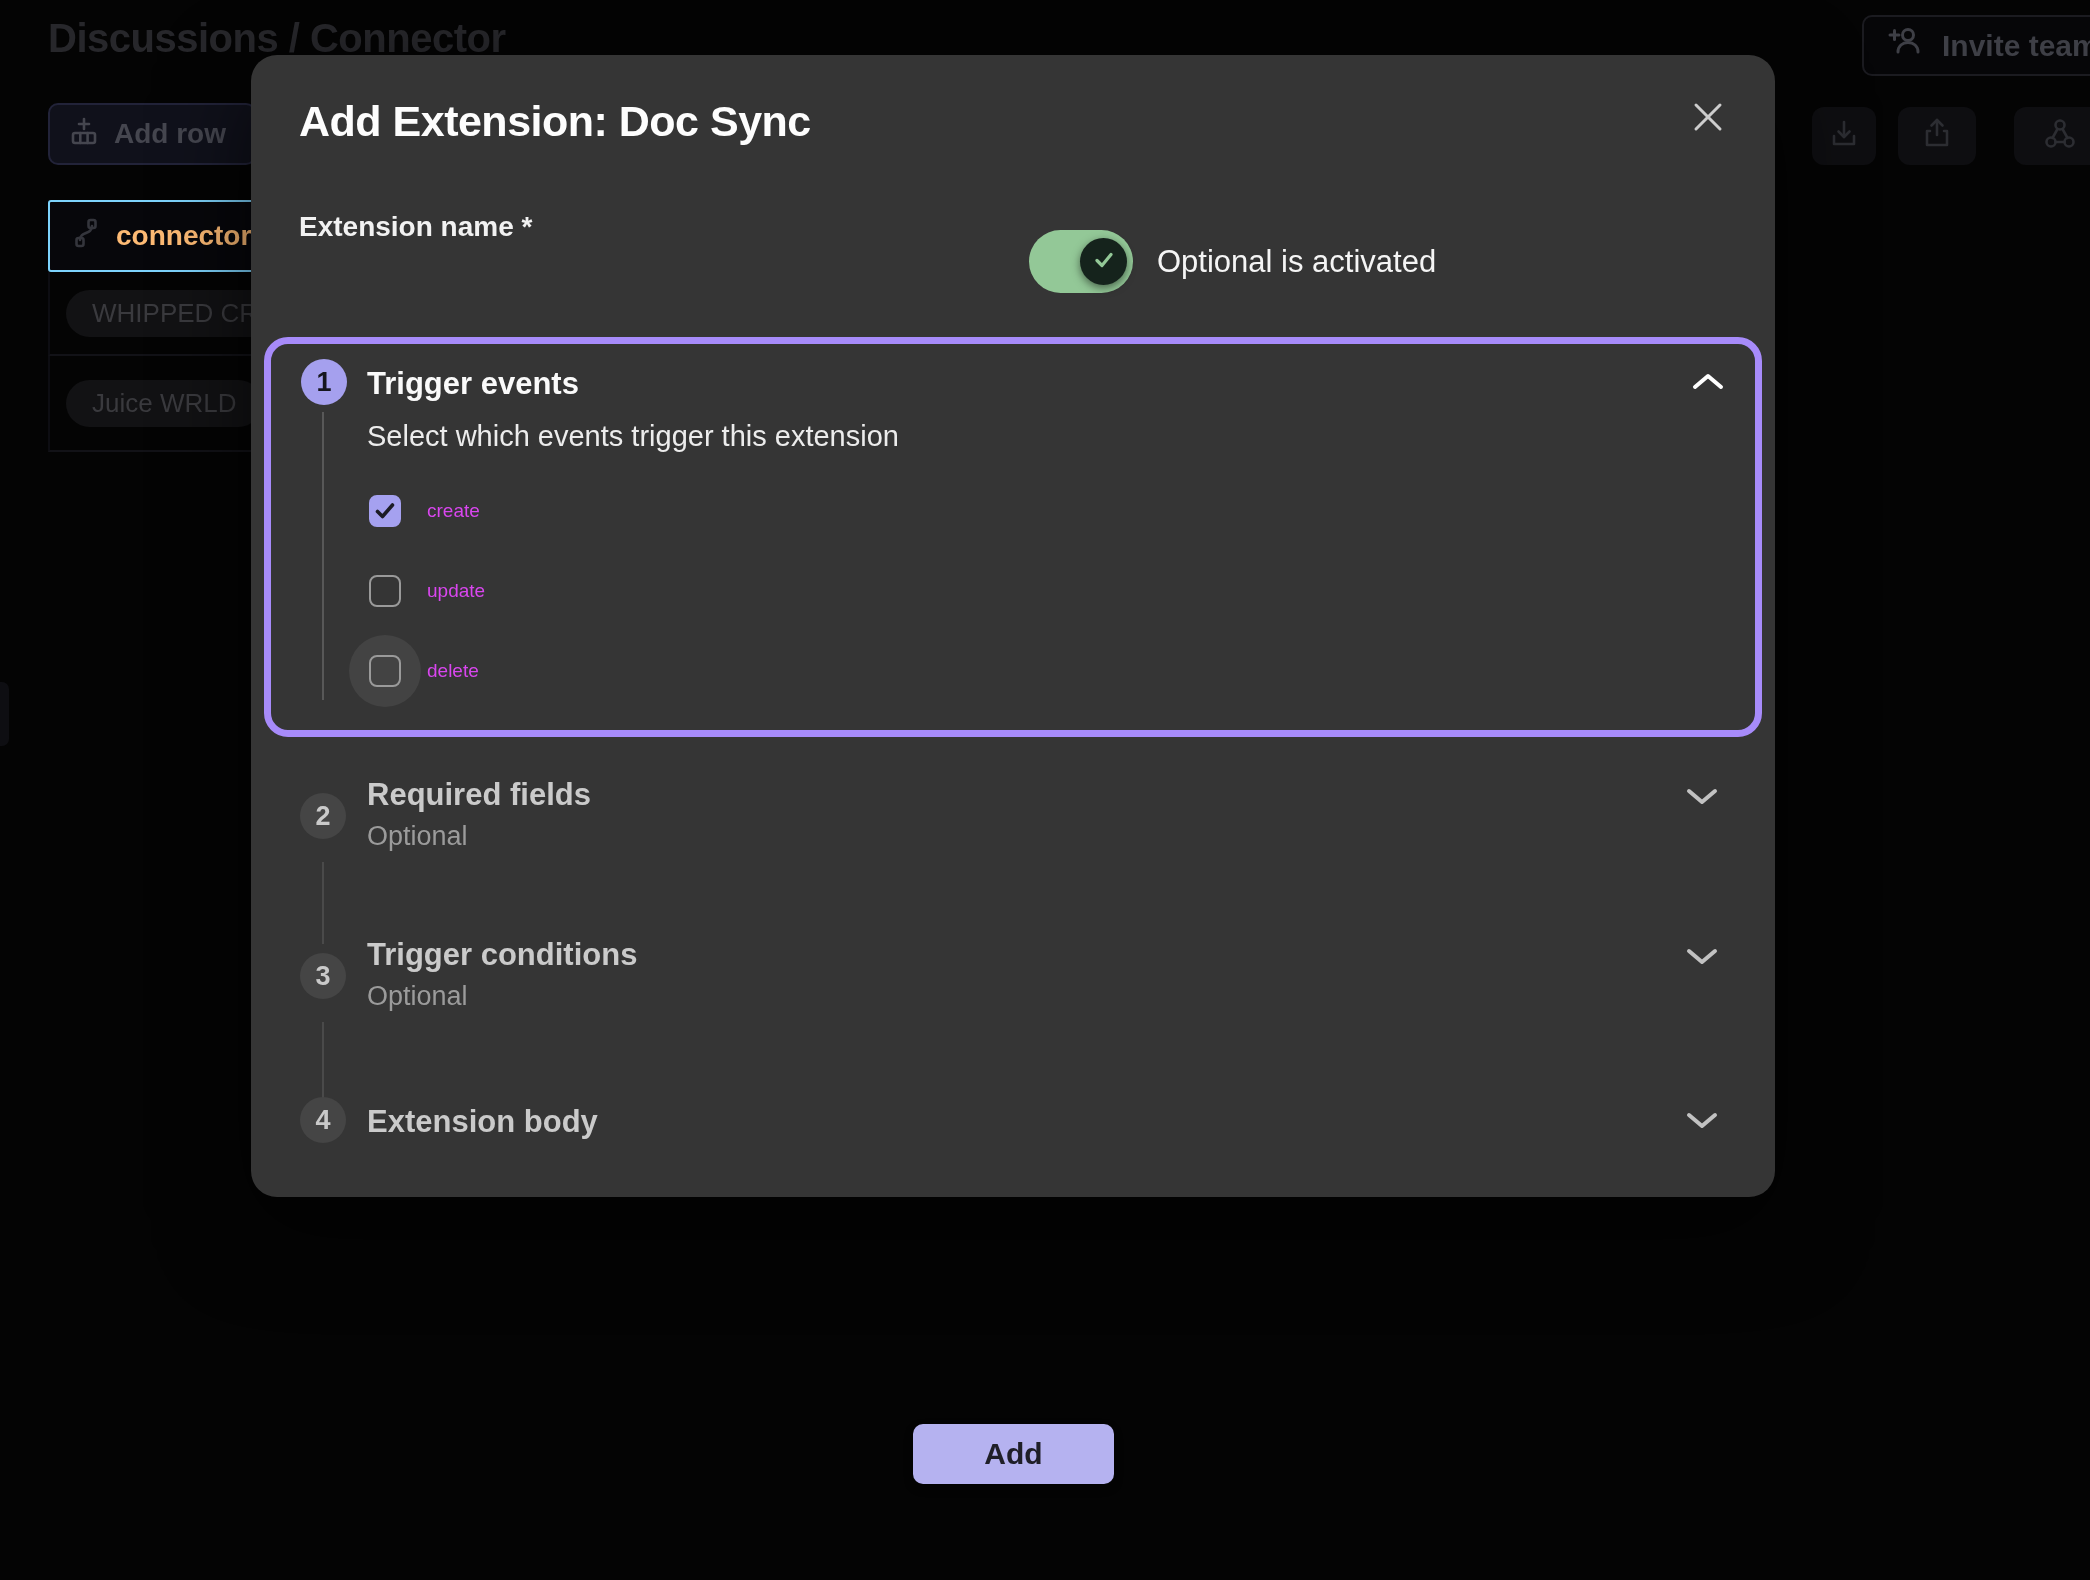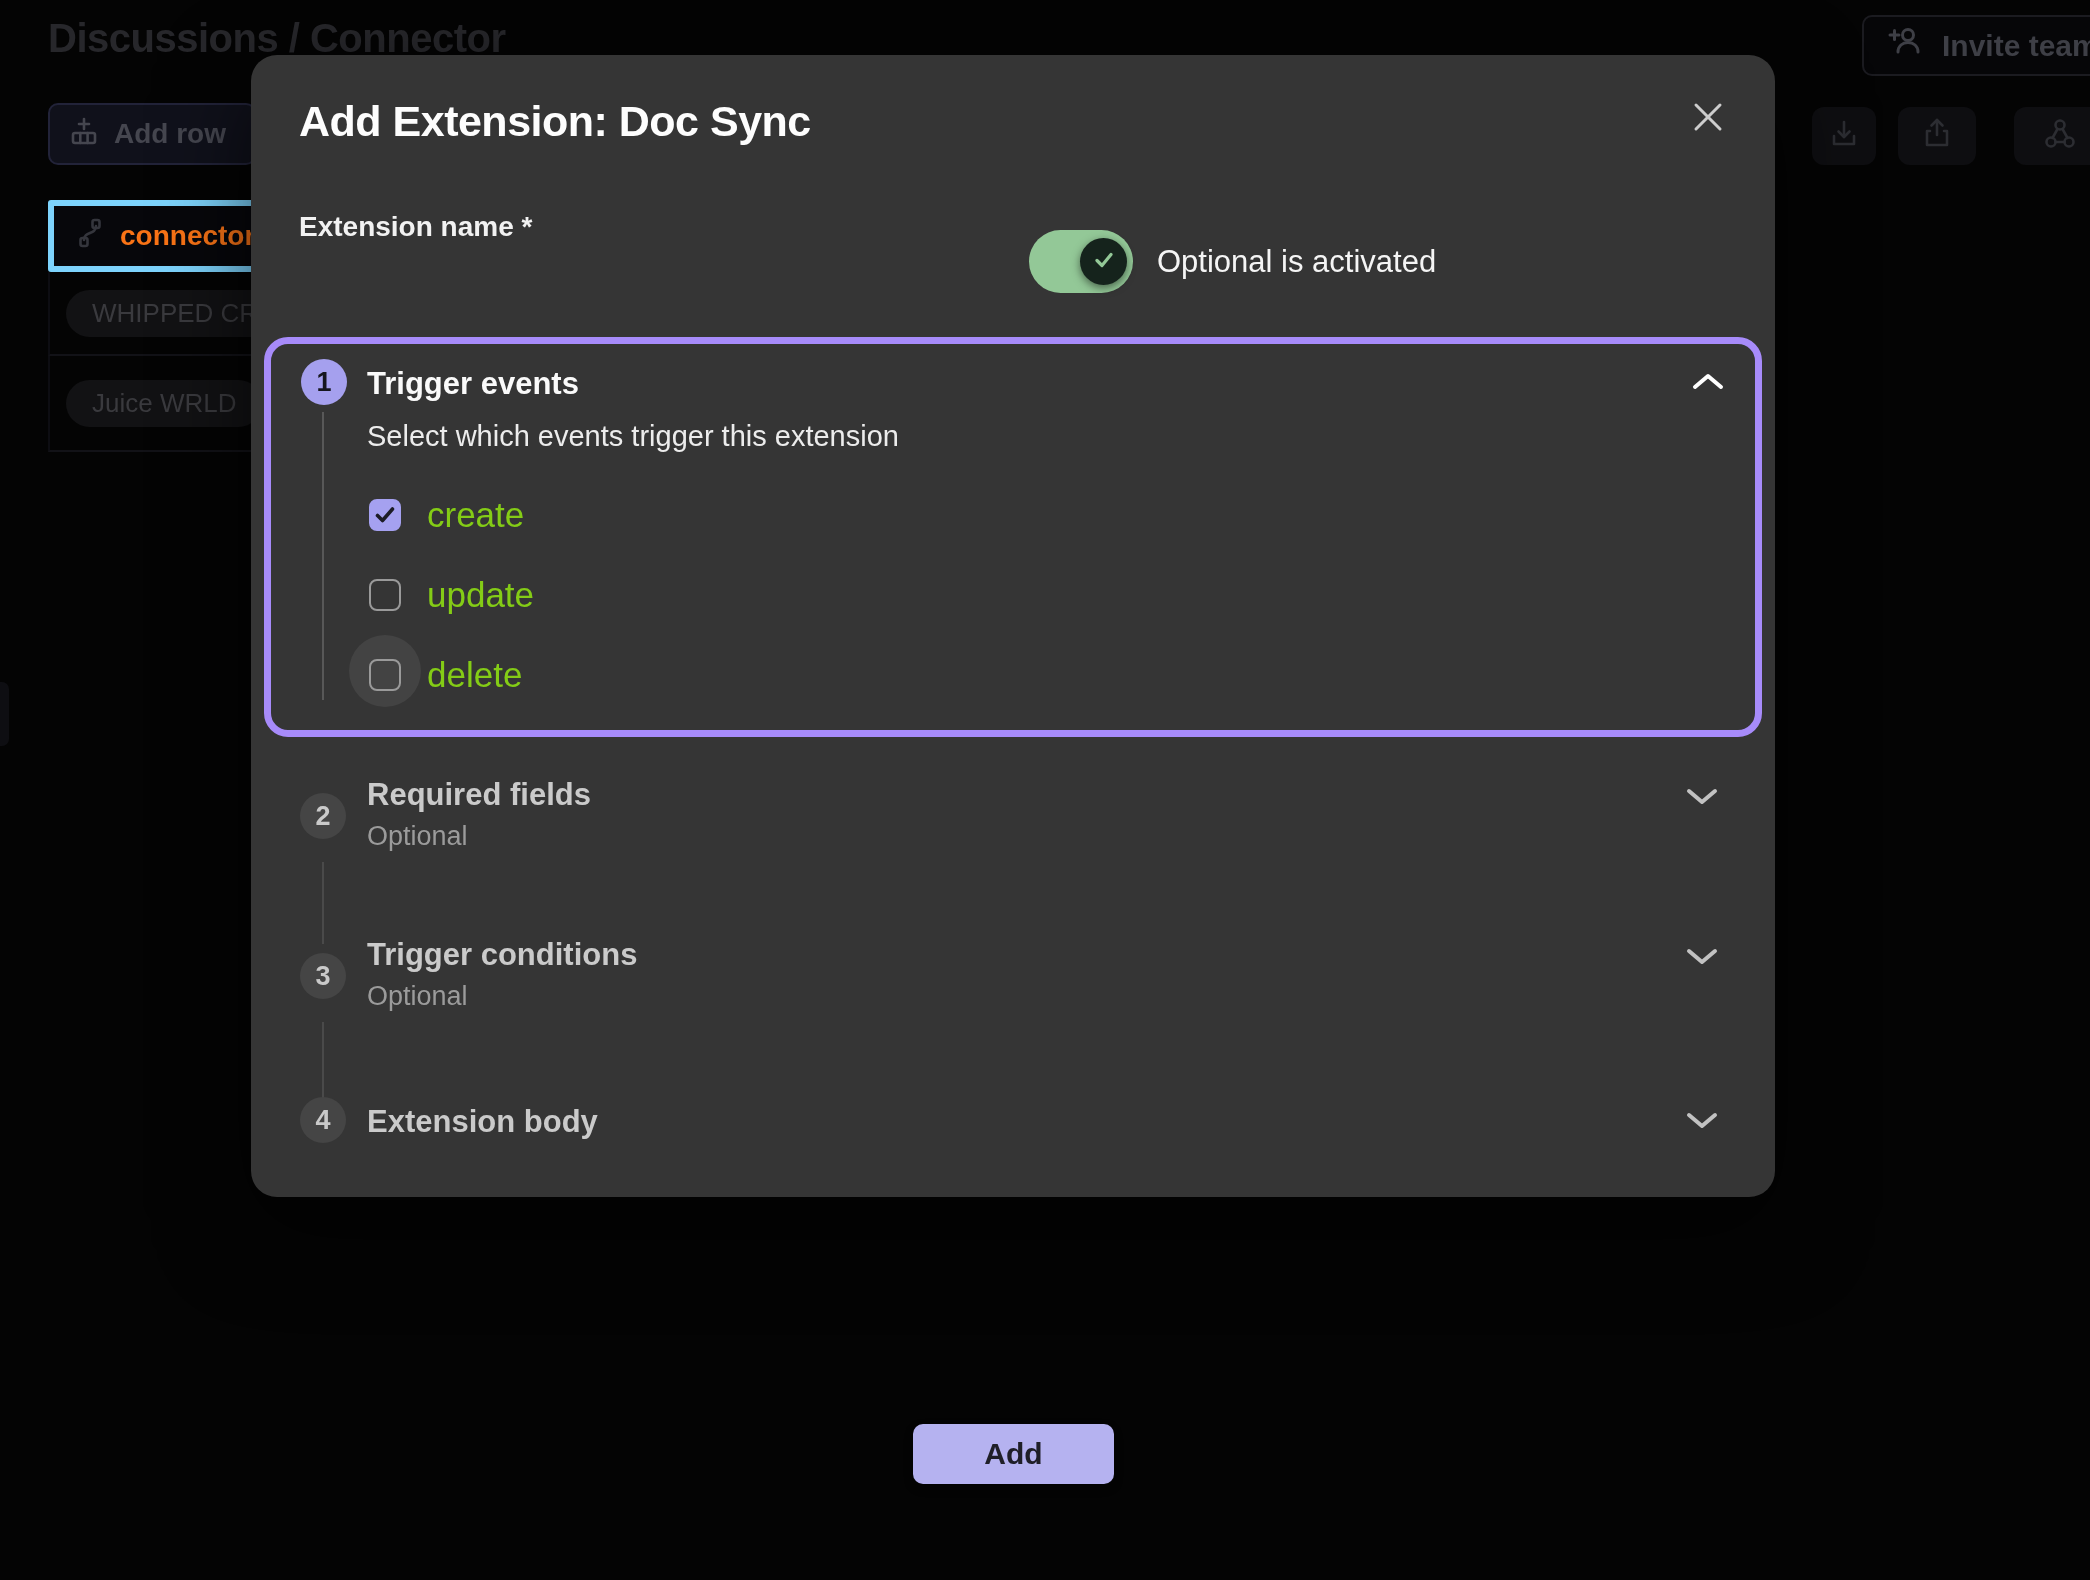--- a/index.html
+++ b/index.html
@@ -18,23 +18,23 @@
   }
   .btn-addrow {
     position:absolute; left:48px; top:103px; width:208px; height:62px;
     background:#10111b; border:2px solid #222339; border-radius:10px;
     display:flex; align-items:center; gap:14px; padding-left:18px;
     color:#45464f; font-size:28px; font-weight:600; white-space:nowrap;
   }
   .bg-table { position:absolute; left:48px; top:200px; width:286px; }
   .bg-header {
     width:286px; height:72px; background:#07070b;
-    border:6px solid #7dd3fc; border-radius:3px;
+    border:2px solid #7dd3fc; border-radius:3px;
     display:flex; align-items:center; gap:14px; padding-left:20px;
-    color:#f97316; font-size:28px; font-weight:600;
+    color:#fdba74; font-size:28px; font-weight:600;
   }
   .bg-row { height:84px; border-bottom:2px solid #121217; border-left:2px solid #0d0d12;
     display:flex; align-items:center; padding-left:16px; }
   .bg-row.r2 { height:96px; }
   .bg-pill {
     height:47px; border-radius:24px; background:#121214;
     color:#3a3a3e; font-size:26px; display:flex; align-items:center;
     padding:0 26px; white-space:nowrap; overflow:hidden;
   }
   .left-sliver { position:absolute; left:0; top:682px; width:9px; height:64px;
@@ -109,21 +109,21 @@
   .chev svg { display:block; }
   .s1-chev { left:1418px; top:26px; }
   .cb-row { position:absolute; left:98px; display:flex; align-items:center; gap:26px; cursor:pointer; }
   .cb-box {
     width:32px; height:32px; border-radius:8px; border:2.5px solid #9a9a9a;
     display:flex; align-items:center; justify-content:center; flex:0 0 auto;
   }
   .cb-box svg { display:none; }
   .cb-row.checked .cb-box { background:#a5a1f0; border-color:#a5a1f0; }
   .cb-row.checked .cb-box svg { display:block; }
-  .cb-label { font-size:35px; color:#84cc16; }
+  .cb-label { font-size:19px; color:#d946ef; }
   .cb-halo { position:absolute; left:78px; top:291px; width:72px; height:72px;
     border-radius:50%; background:rgba(255,255,255,.07); }
 
   .step-title { position:absolute; font-size:31px; font-weight:700; color:#cacaca; }
   .step-sub   { position:absolute; font-size:27px; color:#9b9b9b; }
   .vline      { position:absolute; left:71px; width:2px; background:#4a4a4a; }
 
   .add-btn {
     position:absolute; left:662px; top:1369px; width:201px; height:60px;
     background:#b5b2f0; color:#1f1f28; font-size:30px; font-weight:700;

